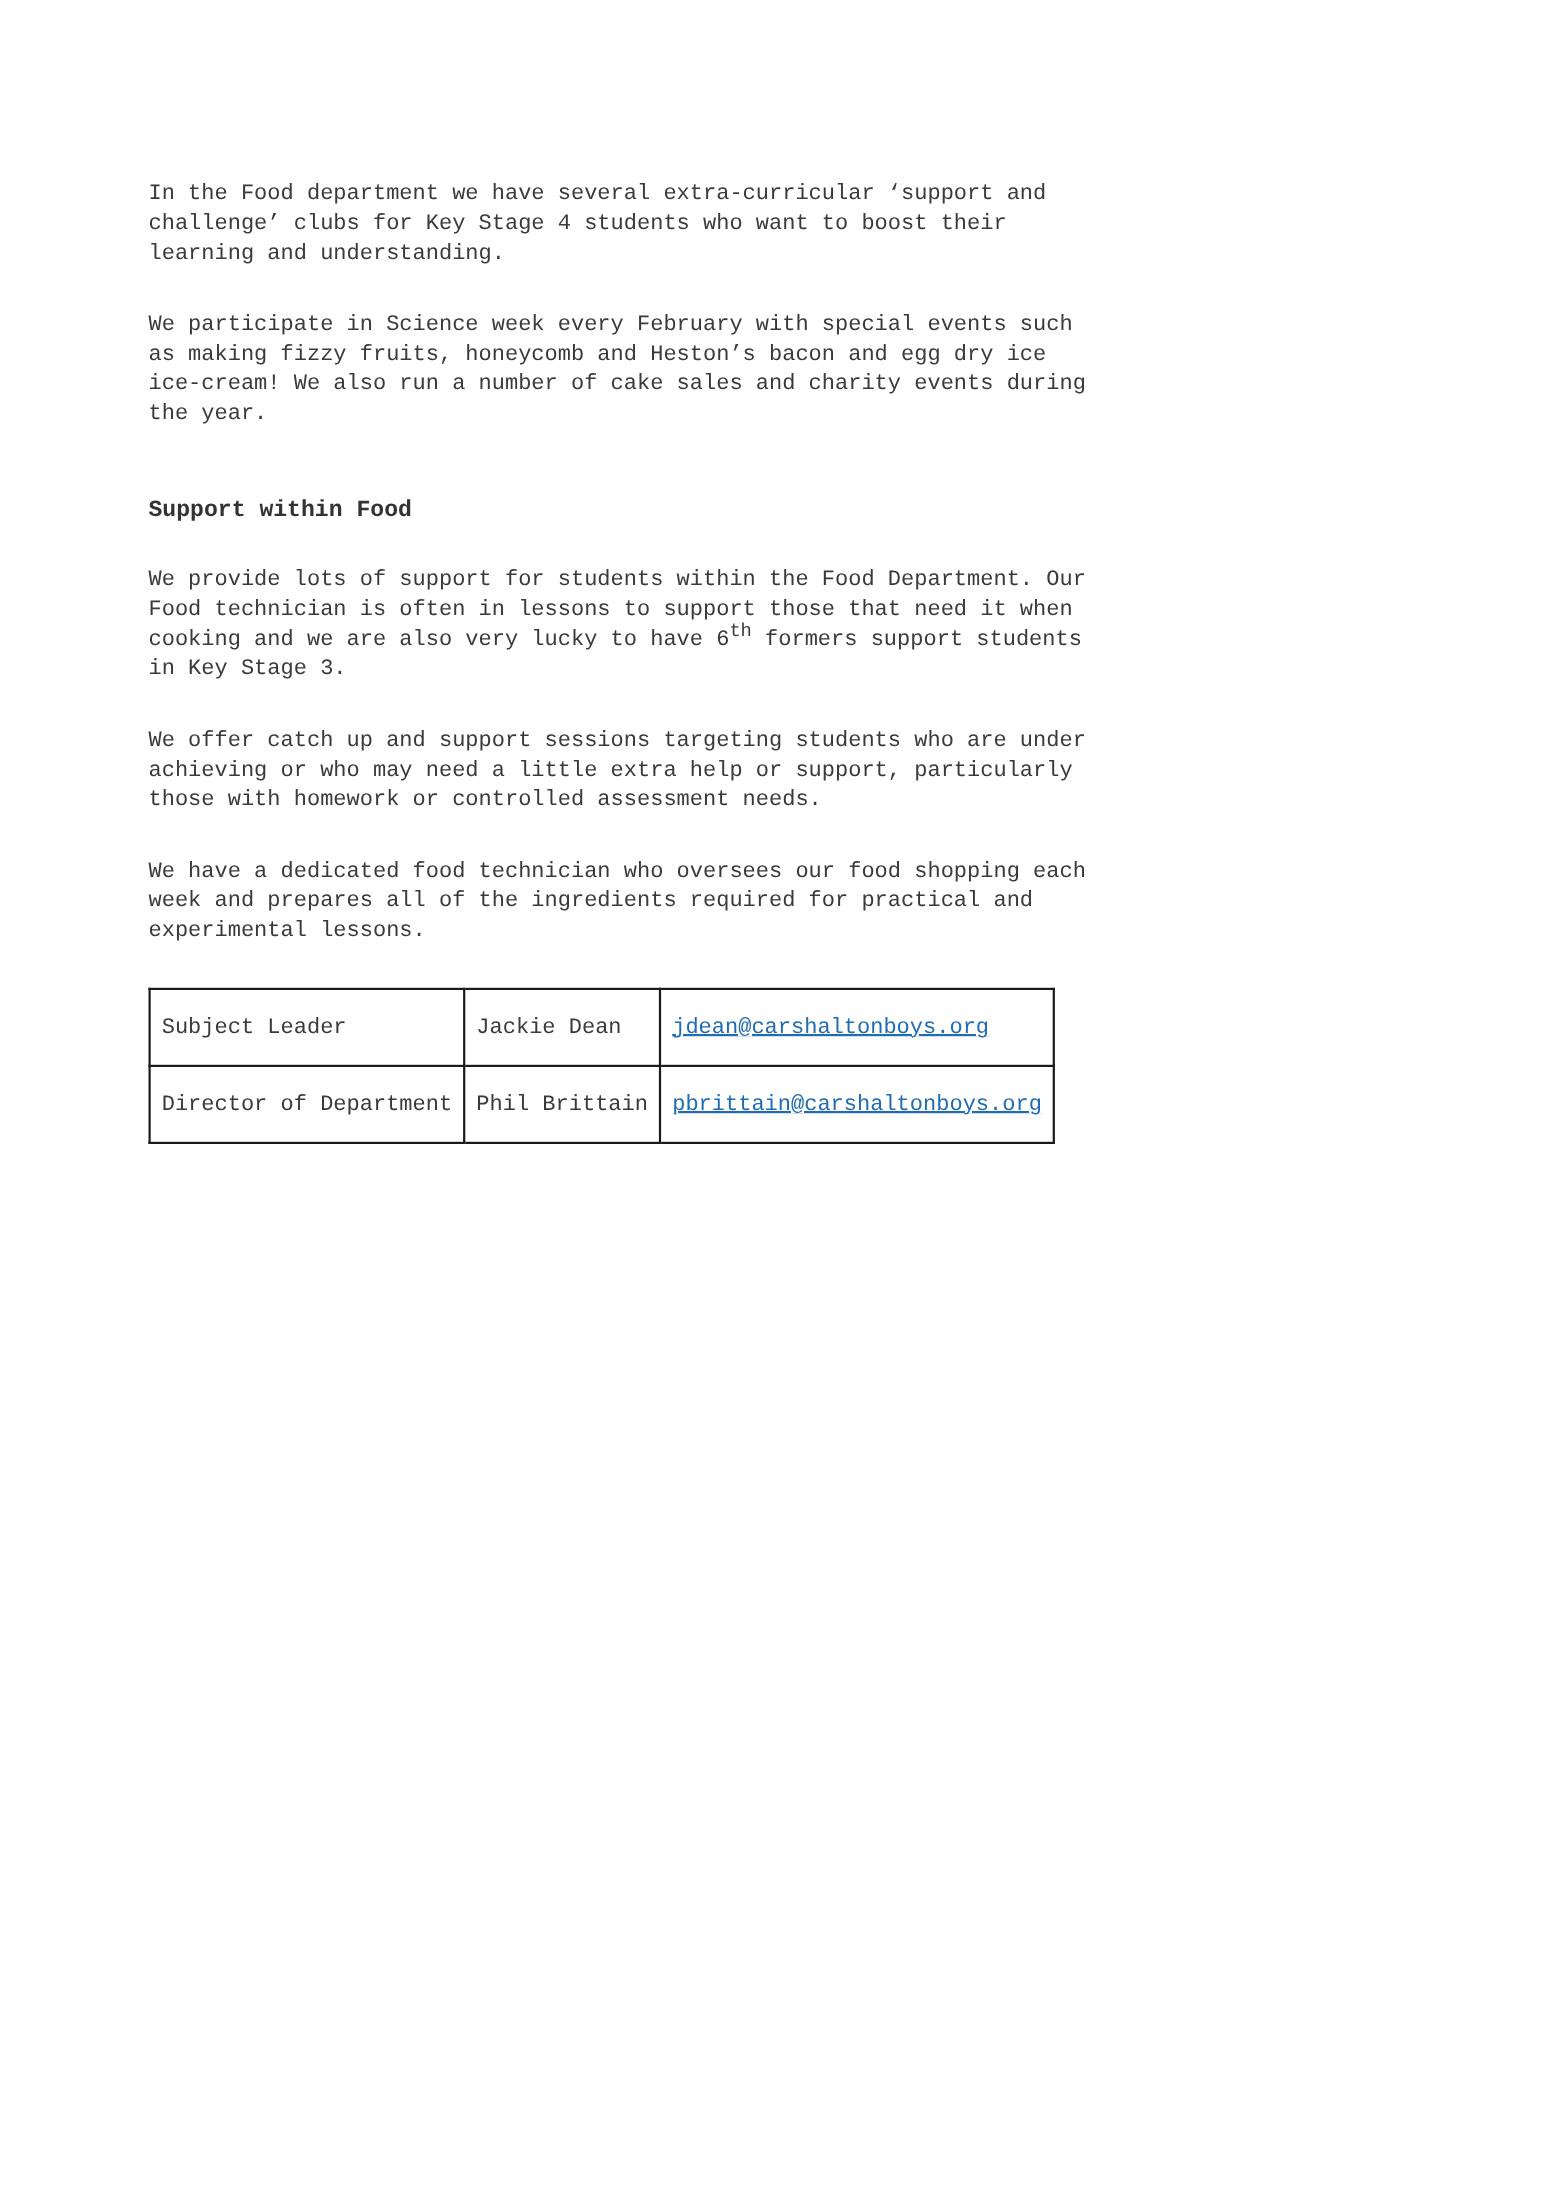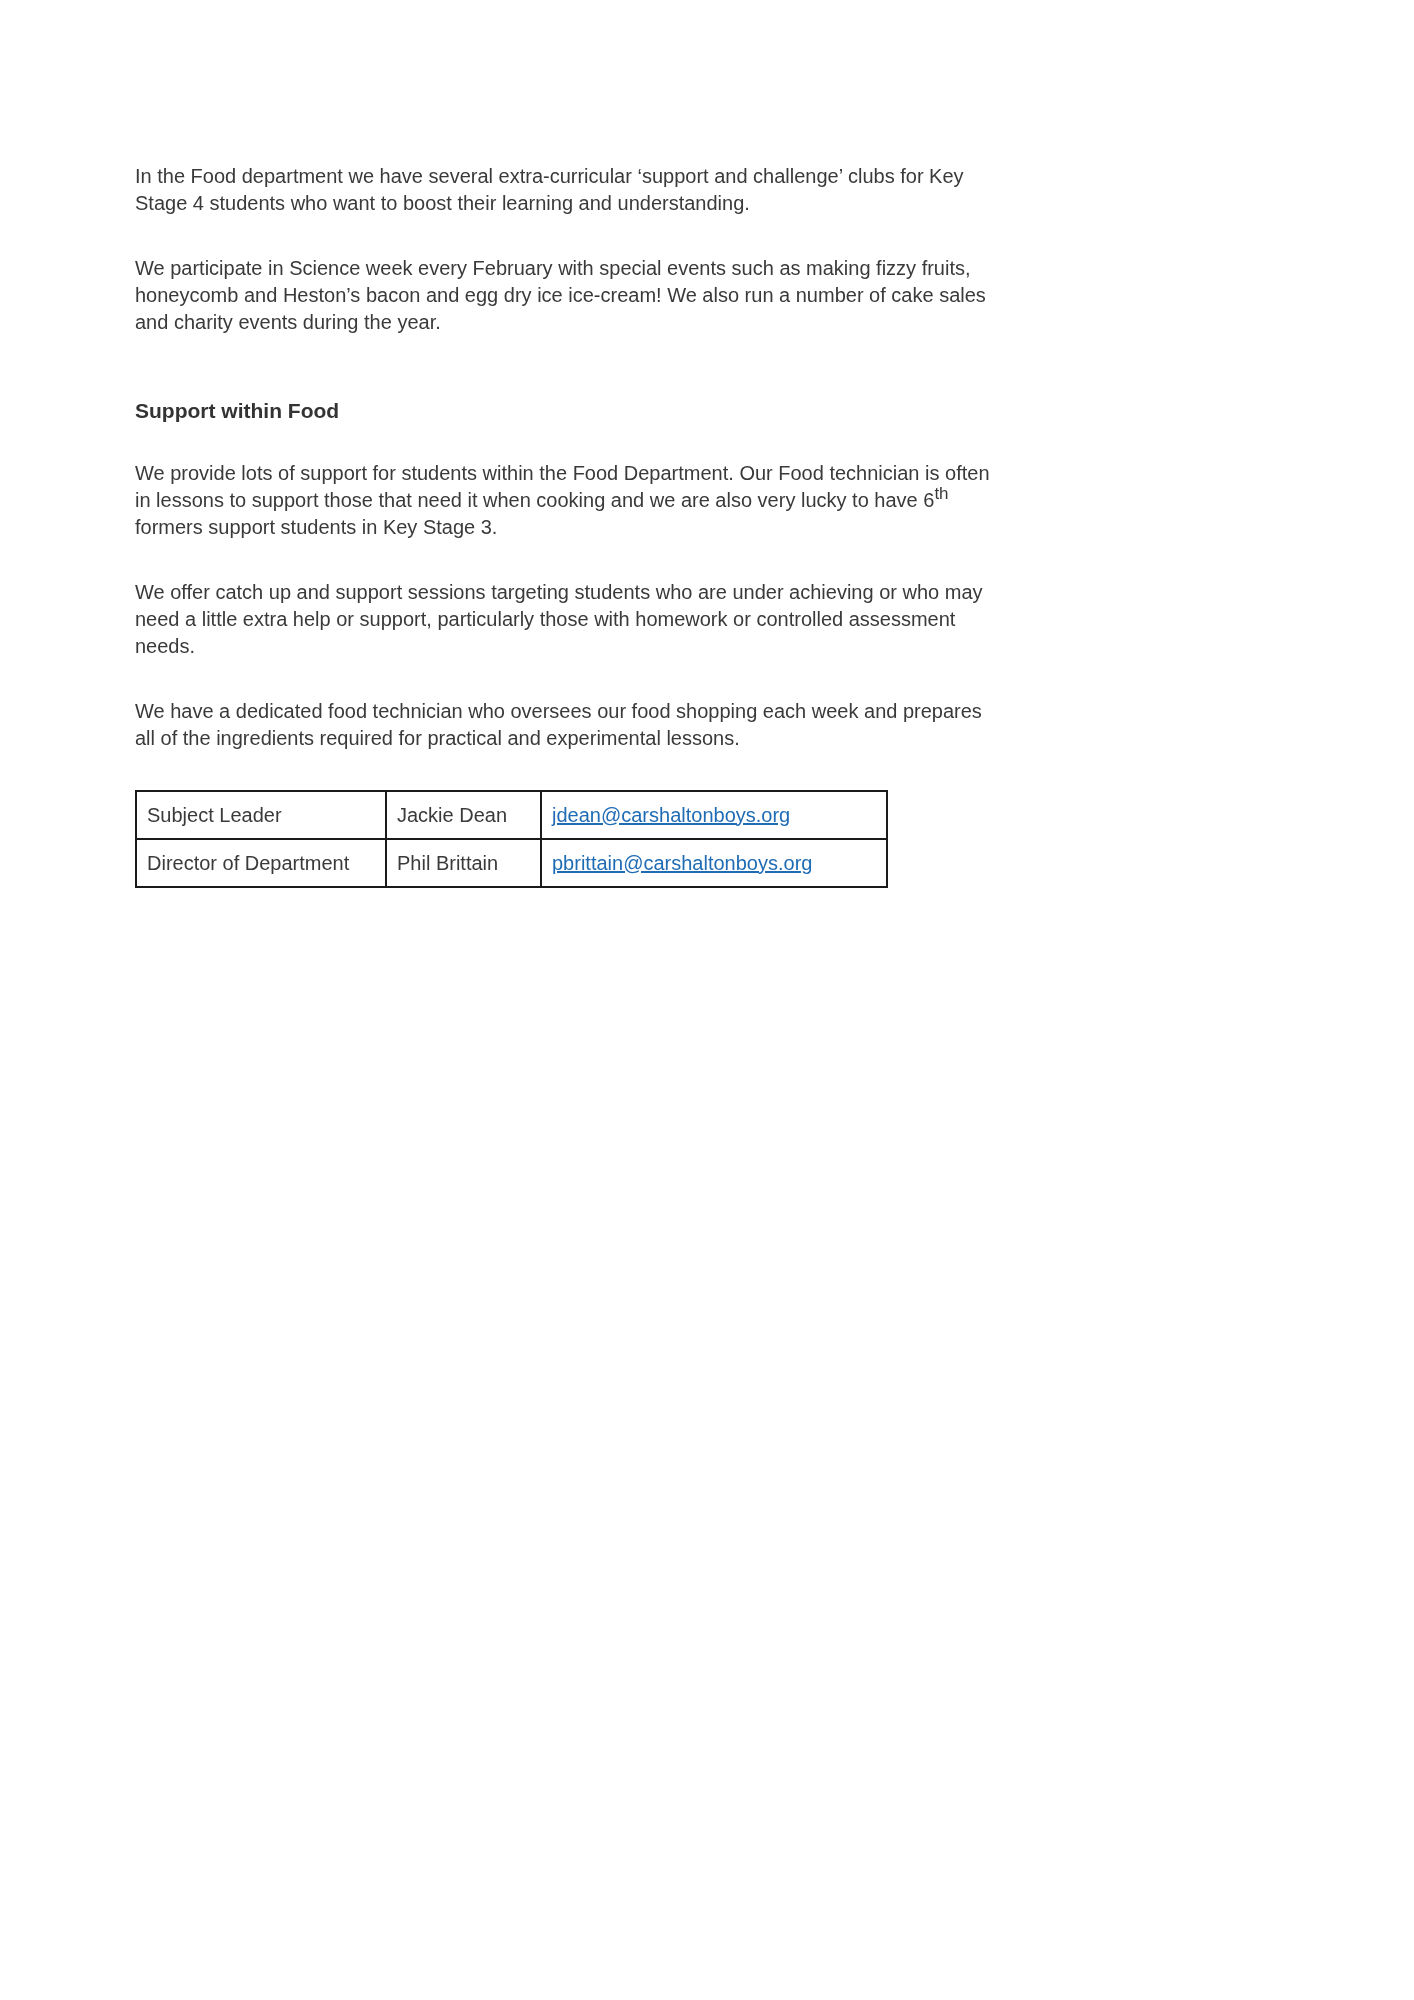--- a/index.html
+++ b/index.html
@@ -6,21 +6,21 @@
     margin: 0;
     padding: 0;
     background: #ffffff;
   }
   .page {
     position: relative;
     width: 1414px;
     height: 2000px;
     background: #ffffff;
     overflow: hidden;
-    font-family: Liberation Sans, sans-serif;
+    font-family: Liberation Mono, monospace;
     color: var(--text, #3a3a3a);
   }
   .content {
     position: absolute;
     left: 135px;
     top: 163px;
     width: 862px;
   }
   .para {
     font-size: 20px;
@@ -42,21 +42,21 @@
   }
   table.contacts {
     border-collapse: collapse;
     table-layout: fixed;
     margin-top: 36px;
     font-size: 20px;
   }
   table.contacts td {
     border: 2px solid var(--border, #1a1a1a);
     height: 30px;
-    padding: 8px 10px;
+    padding: 19px 10px;
     vertical-align: middle;
     overflow: hidden;
     white-space: nowrap;
   }
   td.c-role  { width: 228px; }
   td.c-name  { width: 133px; }
   td.c-email { width: 324px; }
   a.email-link {
     color: var(--link, #1f6cb5);
     text-decoration: underline;

